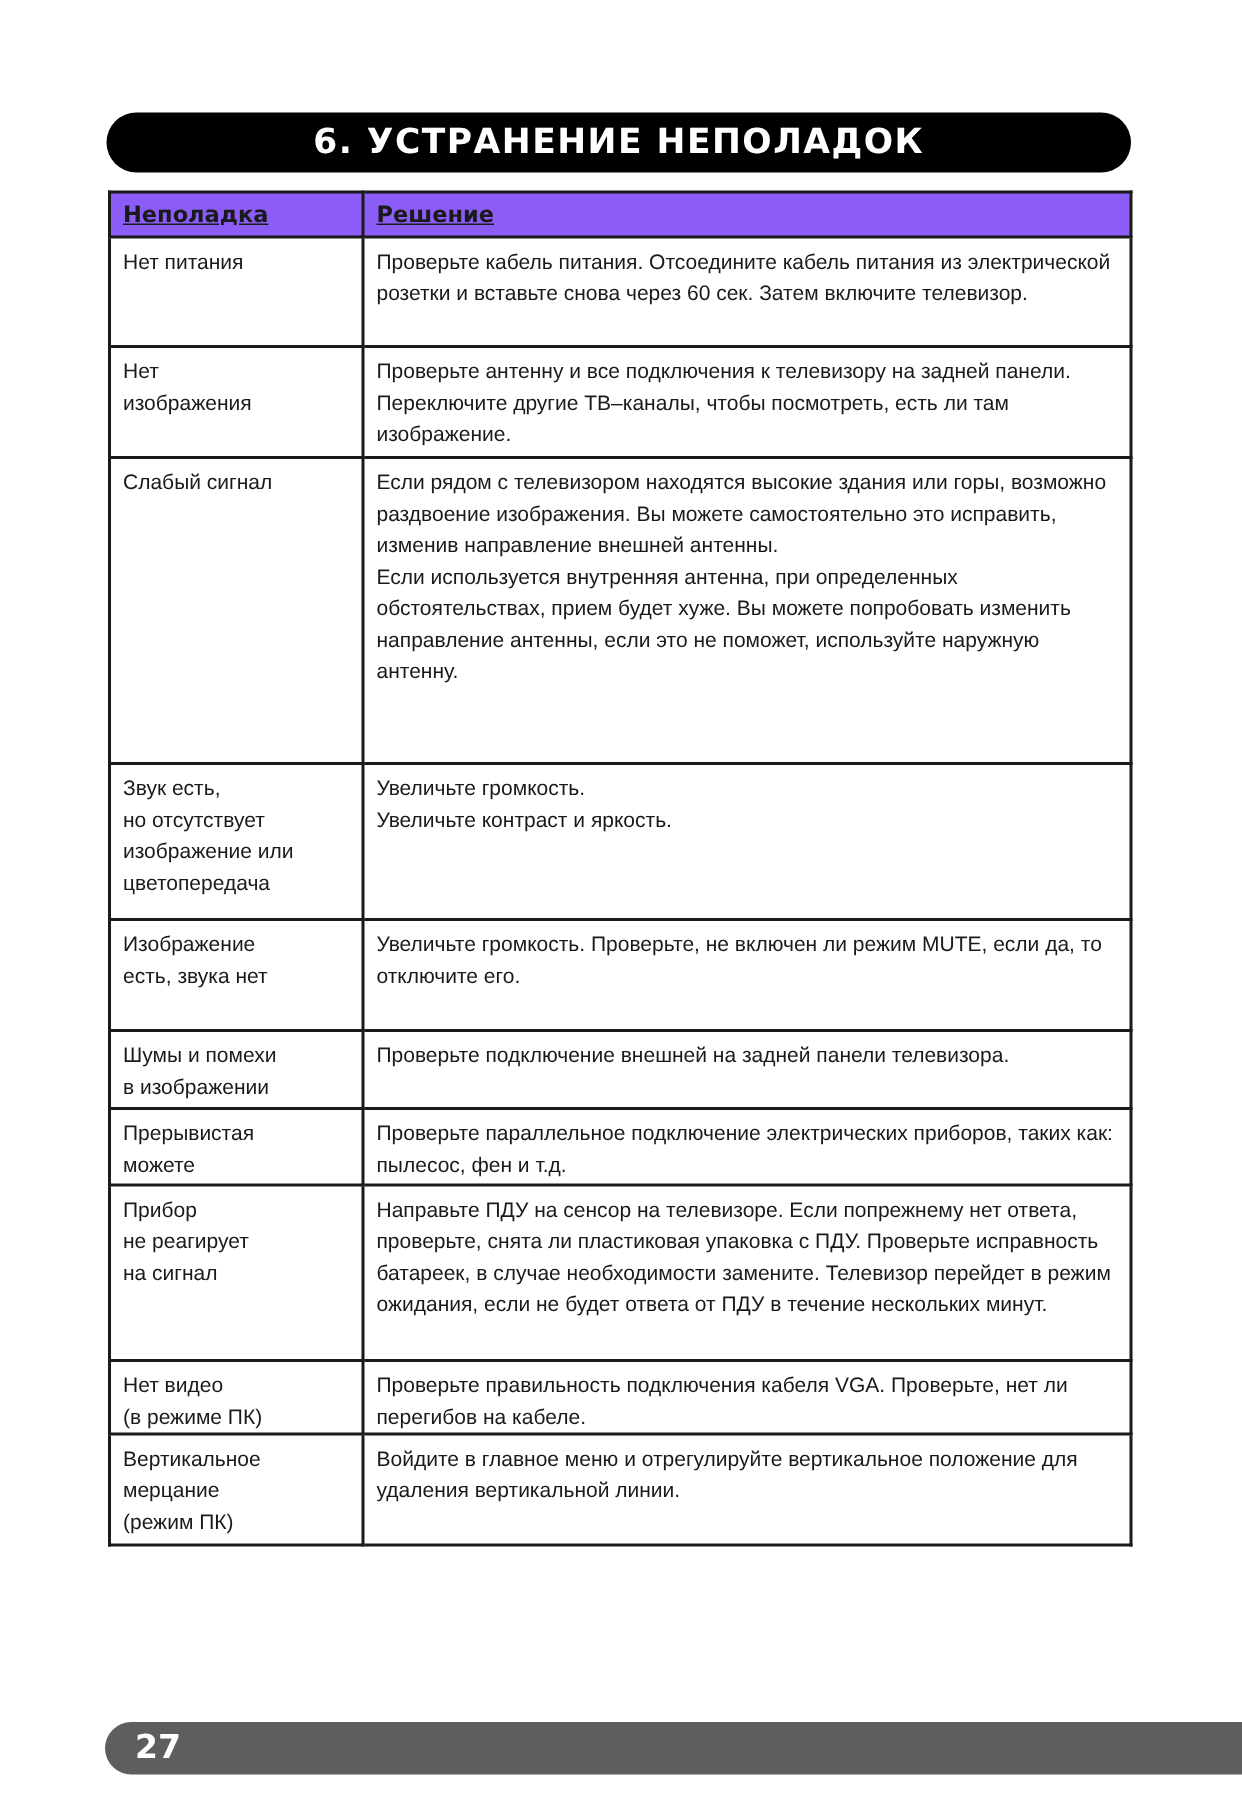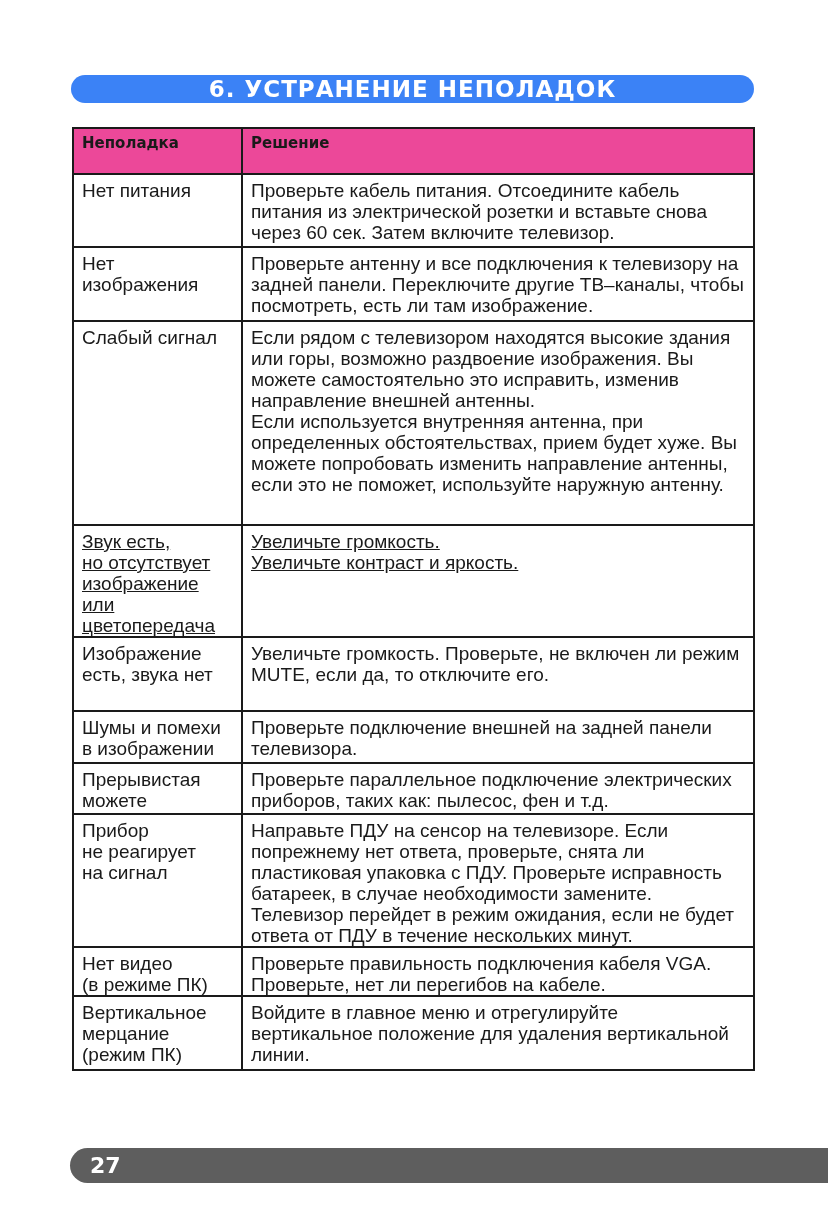--- a/index.html
+++ b/index.html
@@ -1,28 +1,28 @@
 <!DOCTYPE html>
 <html><head>
 <meta charset="utf-8">
 <style>
   html, body { margin:0; padding:0; background:#ffffff; }
   body { width:828px; height:1213px; position:relative; overflow:hidden;
          font-family:"Liberation Sans", sans-serif; color:#1a1a1a; }
-  .banner { position:absolute; left:71px; top:75px; width:683px; height:28px;
-            background:#3b82f6; border-radius:20px; color:#ffffff;
+  .banner { position:absolute; left:71px; top:75px; width:683px; height:40px;
+            background:#000000; border-radius:20px; color:#ffffff;
             display:flex; align-items:center; justify-content:center;
             font-family:"DejaVu Sans", sans-serif; font-weight:bold; font-size:23px;
             letter-spacing:1px; }
   table.tbl { position:absolute; left:72px; top:127px; width:683px;
               border-collapse:collapse; table-layout:fixed; }
   table.tbl td, table.tbl th { border:2px solid #1a1a1a; vertical-align:top;
-              font-size:19px; line-height:21px; padding:5px 8px 0 8px; text-align:left; }
-  table.tbl th { background:#ec4899; font-family:"DejaVu Sans", sans-serif; font-weight:bold;
-                 font-size:15px; padding:4px 8px 19px 8px; height:20px; }
+              font-size:14px; line-height:21px; padding:5px 8px 0 8px; text-align:left; }
+  table.tbl th { background:#8b5cf6; font-family:"DejaVu Sans", sans-serif; font-weight:bold;
+                 font-size:15px; padding:4px 8px 3px 8px; height:20px;text-decoration:underline; }
   col.c1 { width:169px; }
   td.sol { text-align:justify; }
   td .line { display:block; }
   .footer { position:absolute; left:70px; top:1148px; width:760px; height:35px;
             background:#5e5e5e; border-radius:18px 0 0 18px; color:#ffffff;
             font-family:"DejaVu Sans", sans-serif; font-weight:bold; font-size:22px;
             display:flex; align-items:center; padding-left:20px; box-sizing:border-box; }
 </style>
 </head>
 <body>
@@ -62,21 +62,21 @@
       </tr>
       <tr style="height: 204px;">
         <td>
           <span class="line">Слабый сигнал</span>
         </td>
         <td class="sol">
           <span class="line">Если рядом с телевизором находятся высокие здания или горы, возможно раздвоение изображения. Вы можете самостоятельно это исправить, изменив направление внешней антенны.</span>
           <span class="line">Если используется внутренняя антенна, при определенных обстоятельствах, прием будет хуже. Вы можете попробовать изменить направление антенны, если это не поможет, используйте наружную антенну.</span>
         </td>
       </tr>
-      <tr style="height: 104px; text-decoration: underline;">
+      <tr style="height: 104px;">
         <td>
           <span class="line">Звук есть,</span>
           <span class="line">но отсутствует</span>
           <span class="line">изображение или</span>
           <span class="line">цветопередача</span>
         </td>
         <td class="sol">
           <span class="line">Увеличьте громкость.</span>
           <span class="line">Увеличьте контраст и яркость.</span>
         </td>

